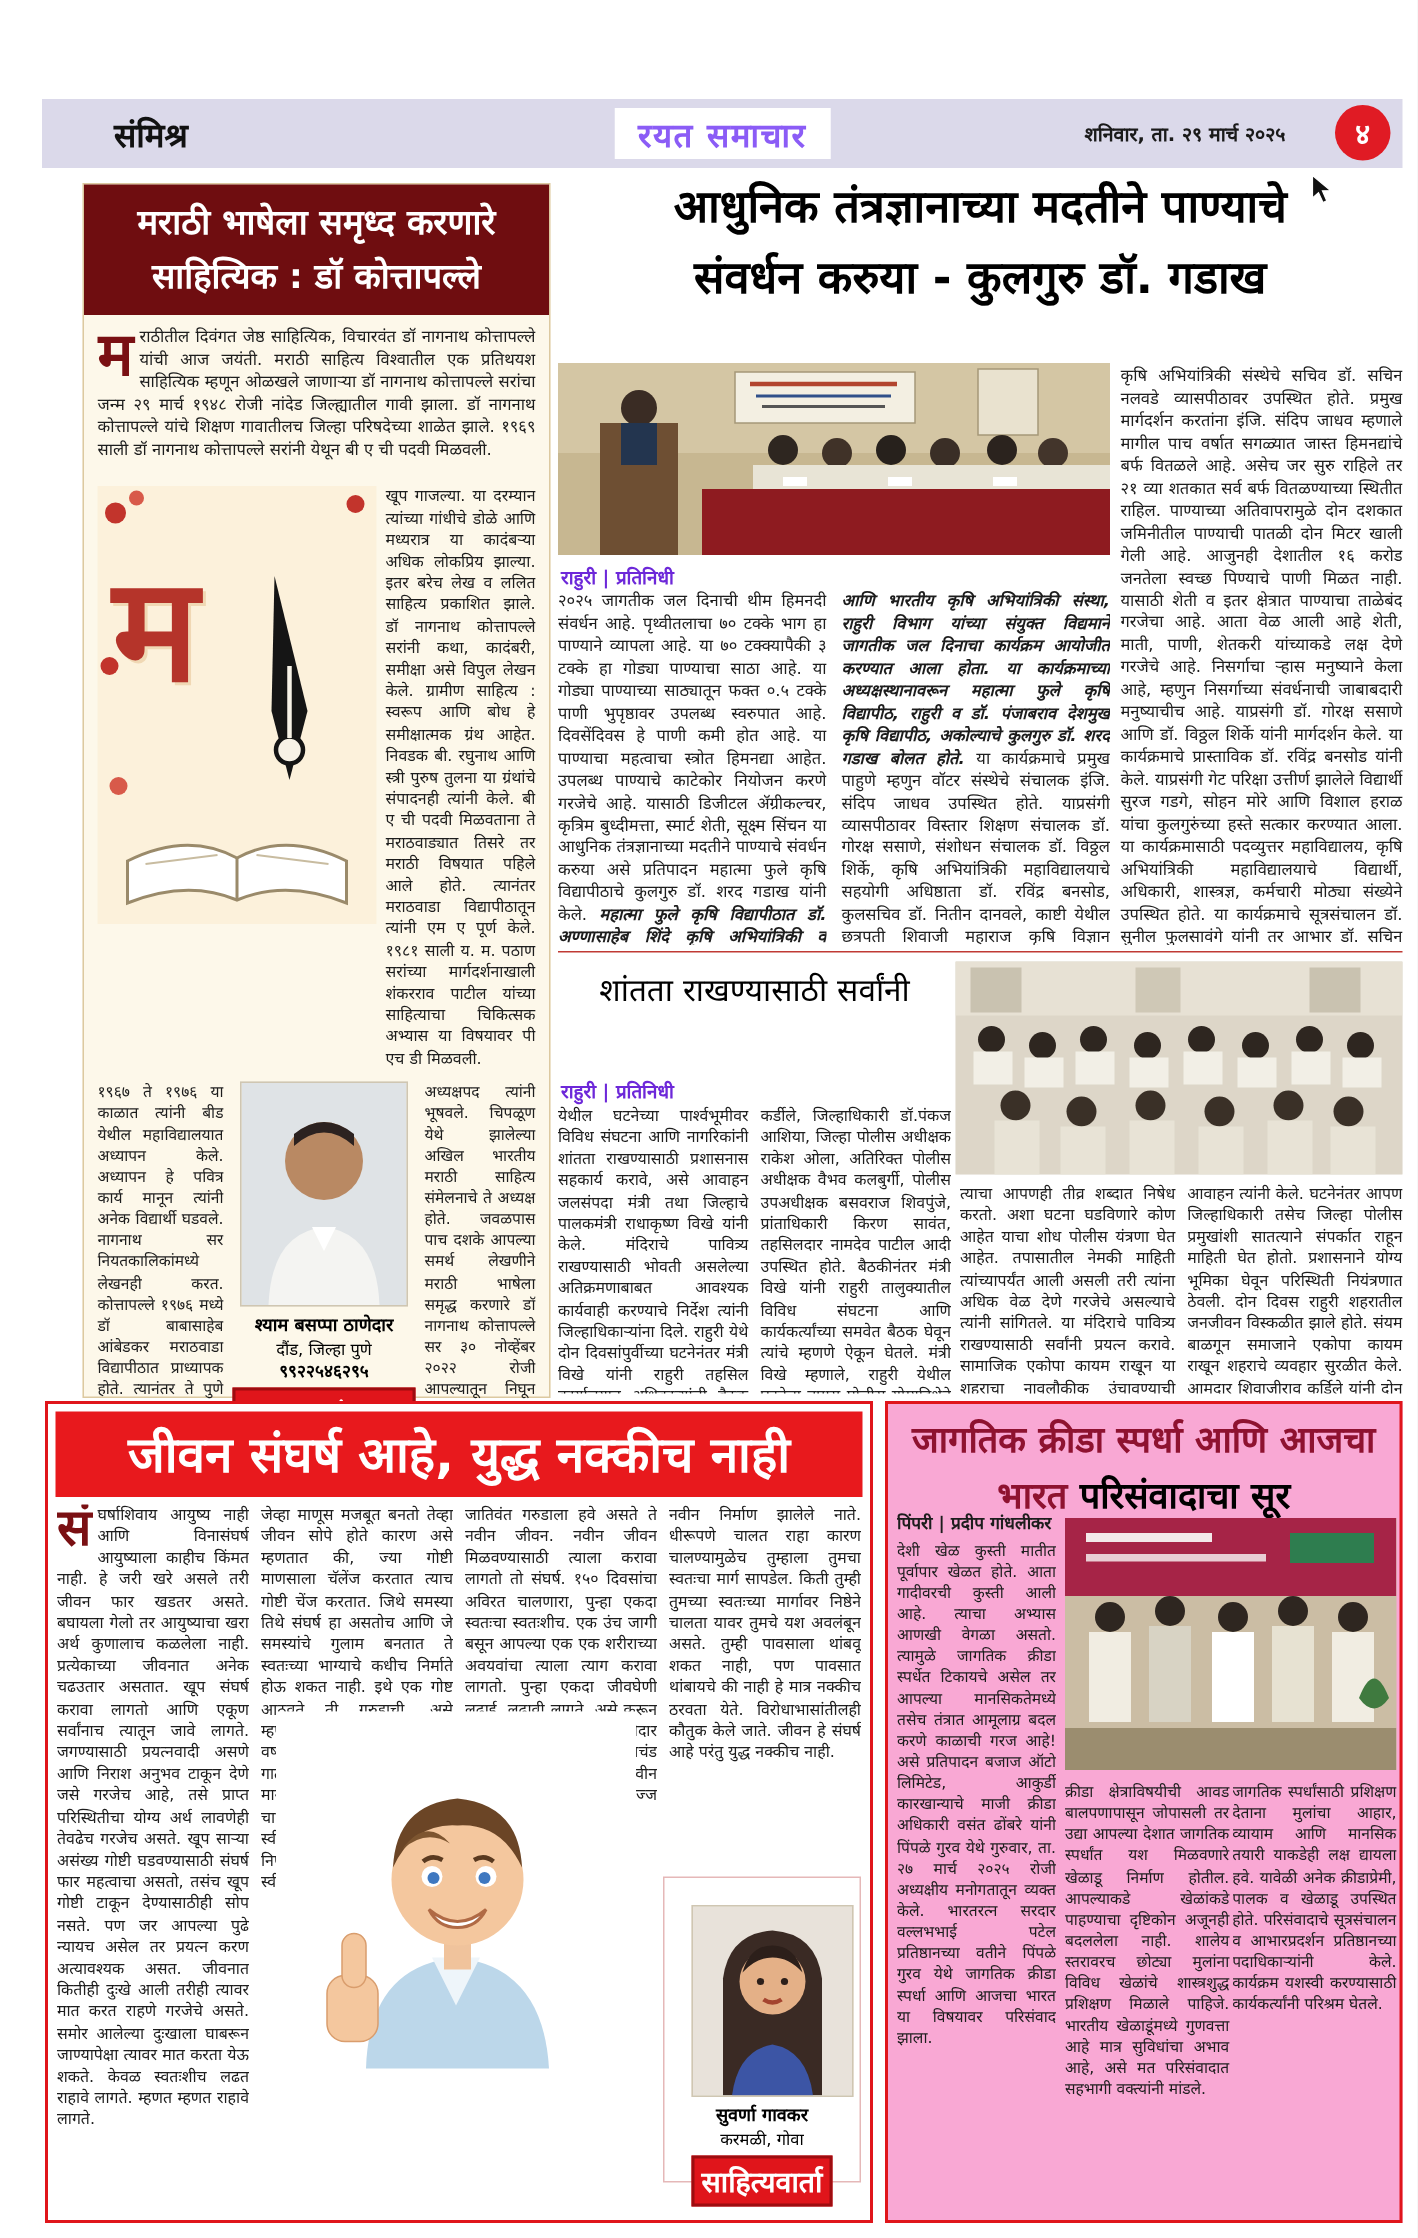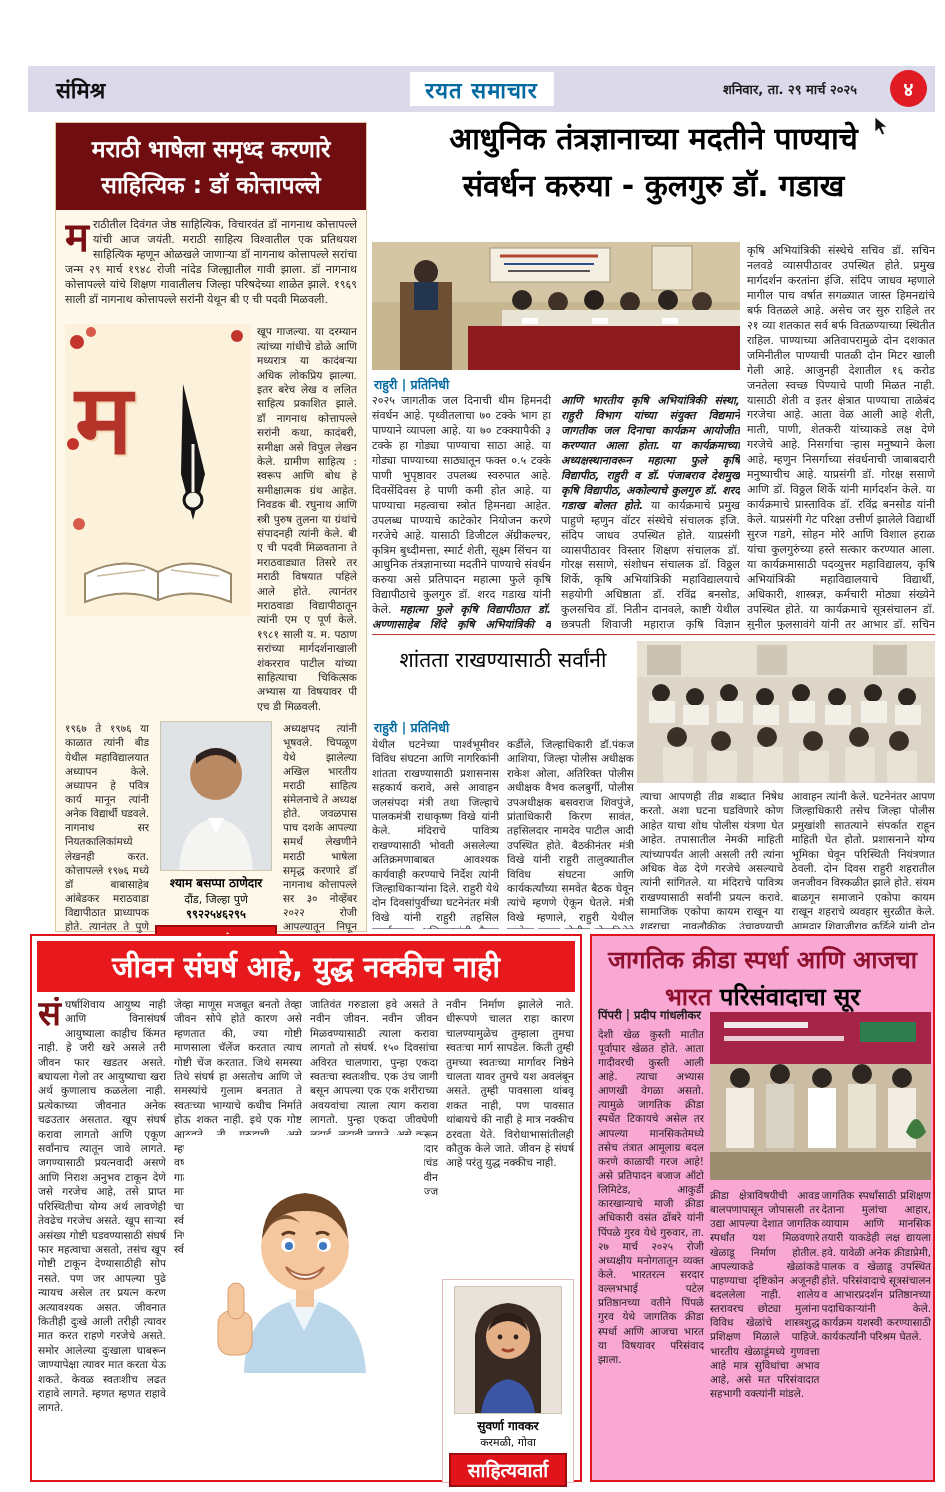--- a/index.html
+++ b/index.html
@@ -2,29 +2,29 @@
 <html><head>
 <meta charset="utf-8">
 <style>
   * { margin:0; padding:0; box-sizing:border-box; }
   html,body { background:#f2f2f2; }
   body { font-family:"DejaVu Sans", sans-serif; }
   .page { position:relative; width:945px; height:1492px; background:#ffffff; margin:0 auto; overflow:hidden; }
 
   
   .header { position:absolute; left:28px; top:66px; width:907px; height:46px; background:#dbd9ea; }
-  .edition { position:absolute; left:28px; top:8px; font-size:22px; font-weight:bold; color:#111; }
-  .masthead { position:absolute; left:50%; top:6px; transform:translateX(-50%); background:#ffffff; color:#0369a1; font-weight:bold; font-size:22px; padding:2px 16px; letter-spacing:1px; }
+  .edition { position:absolute; left:48px; top:8px; font-size:22px; font-weight:bold; color:#111; }
+  .masthead { position:absolute; left:50%; top:6px; transform:translateX(-50%); background:#ffffff; color:#8b5cf6; font-weight:bold; font-size:22px; padding:2px 16px; letter-spacing:1px; }
   .date { position:absolute; right:78px; top:14px; font-size:13px; color:#1a1a1a; font-weight:bold; }
   .pageno { position:absolute; right:8px; top:4px; width:37px; height:37px; border-radius:50%; background:#e01b24; color:#fff; font-size:19px; font-weight:bold; display:flex; align-items:center; justify-content:center; }
   .cursor { position:absolute; left:872px; top:116px; width:20px; height:20px; }
 
   
   .bodytext { font-size:11px; line-height:1.36; text-align:justify; color:#1d1d1d; overflow:hidden; }
-  .byline { font-weight:bold; font-size:12.5px; color:#0369a1; }
+  .byline { font-weight:bold; font-size:12.5px; color:#6d28d9; }
   .boldseg { font-weight:bold;font-style:italic; }
   .redlabel { background:#e0151b; border:2px solid #9d0d10; color:#fff; font-weight:bold; text-align:center; font-size:17px; padding:2px 4px; }
 
   
   .left-art { position:absolute; left:55px; top:122px; width:312px; height:810px; background:#fdf8ea; border:1px solid #dcc9a0; }
   .left-head { background:#6f0d10; color:#fff; text-align:center; font-weight:bold; font-size:23px; line-height:1.55; padding:9px 2px 7px; }
   .left-body { padding:8px 9px; }
   .dropcap { float:left; font-size:40px; line-height:0.85; font-weight:bold; color:#7a1013; margin:2px 4px 0 0; font-family:"DejaVu Serif", serif; }
   .left-mid { display:flex; gap:6px; margin-top:4px; }
   .illus { width:186px; height:292px; background:#fcf1db; position:relative; overflow:hidden; flex:none; }
@@ -54,26 +54,26 @@
   .mid-head { position:absolute; left:0; top:8px; width:262px; font-size:21px; font-weight:normal; text-align:center; line-height:1.65; }
   .mid-photo { position:absolute; right:0; top:6px; width:298px; height:142px; overflow:hidden; background:#ded8cc; }
   .mid-byline { position:absolute; left:2px; top:84px; }
   .mid-cols-l { position:absolute; left:0; top:102px; width:262px; height:192px; display:flex; gap:8px; }
   .mid-cols-l > div { flex:1; }
   .mid-cols-r { position:absolute; left:268px; top:154px; width:295px; height:140px; display:flex; gap:8px; }
   .mid-cols-r > div { flex:1; }
 
   
   .bl-art { position:absolute; left:30px; top:934px; width:552px; height:548px; border:2px solid #e0151b; background:#fff; }
-  .bl-headbar { margin:5px; background:#e8191d; color:#fff; font-size:29px; font-weight:bold; text-align:center; padding:5px 0 7px; }
+  .bl-headbar { margin:5px; background:#e8191d; color:#fff; font-size:33px; font-weight:bold; text-align:center; padding:5px 0 7px; }
   .bl-body { position:relative; margin:2px 6px 6px; height:470px; }
   .bl-cols { display:flex; gap:8px; height:100%; }
   .bl-cols > div { flex:1; }
   .bl-cartoon { position:absolute; left:146px; top:138px; width:240px; height:240px; background:#fff; }
-  .bl-portrait { position:absolute; right:0px; top:282px; width:132px; height:204px; background:#fff; text-align:center; border:1px solid #e5b8b8; padding:6px; }
+  .bl-portrait { position:absolute; right:0px; top:248px; width:132px; height:204px; background:#fff; text-align:center; border:1px solid #e5b8b8; padding:18px; }
   .bl-portrait .portrait { width:108px; height:128px; }
 
   
   .br-art { position:absolute; left:590px; top:934px; width:345px; height:548px; border:2px solid #e0151b; background:#f9a8d4; }
   .br-head { text-align:center; font-size:24px; font-weight:bold; line-height:1.55; margin-top:6px; }
   .br-head .accent { color:#8e1230; }
   .br-col1 { position:absolute; left:6px; top:72px; width:106px; height:468px; }
   .br-photo { position:absolute; left:118px; top:76px; width:221px; height:168px; overflow:hidden; background:#cdbfa8; }
   .br-cols { position:absolute; left:118px; top:252px; width:221px; height:288px; display:flex; gap:2px; }
   .br-cols > div { flex:1; }

